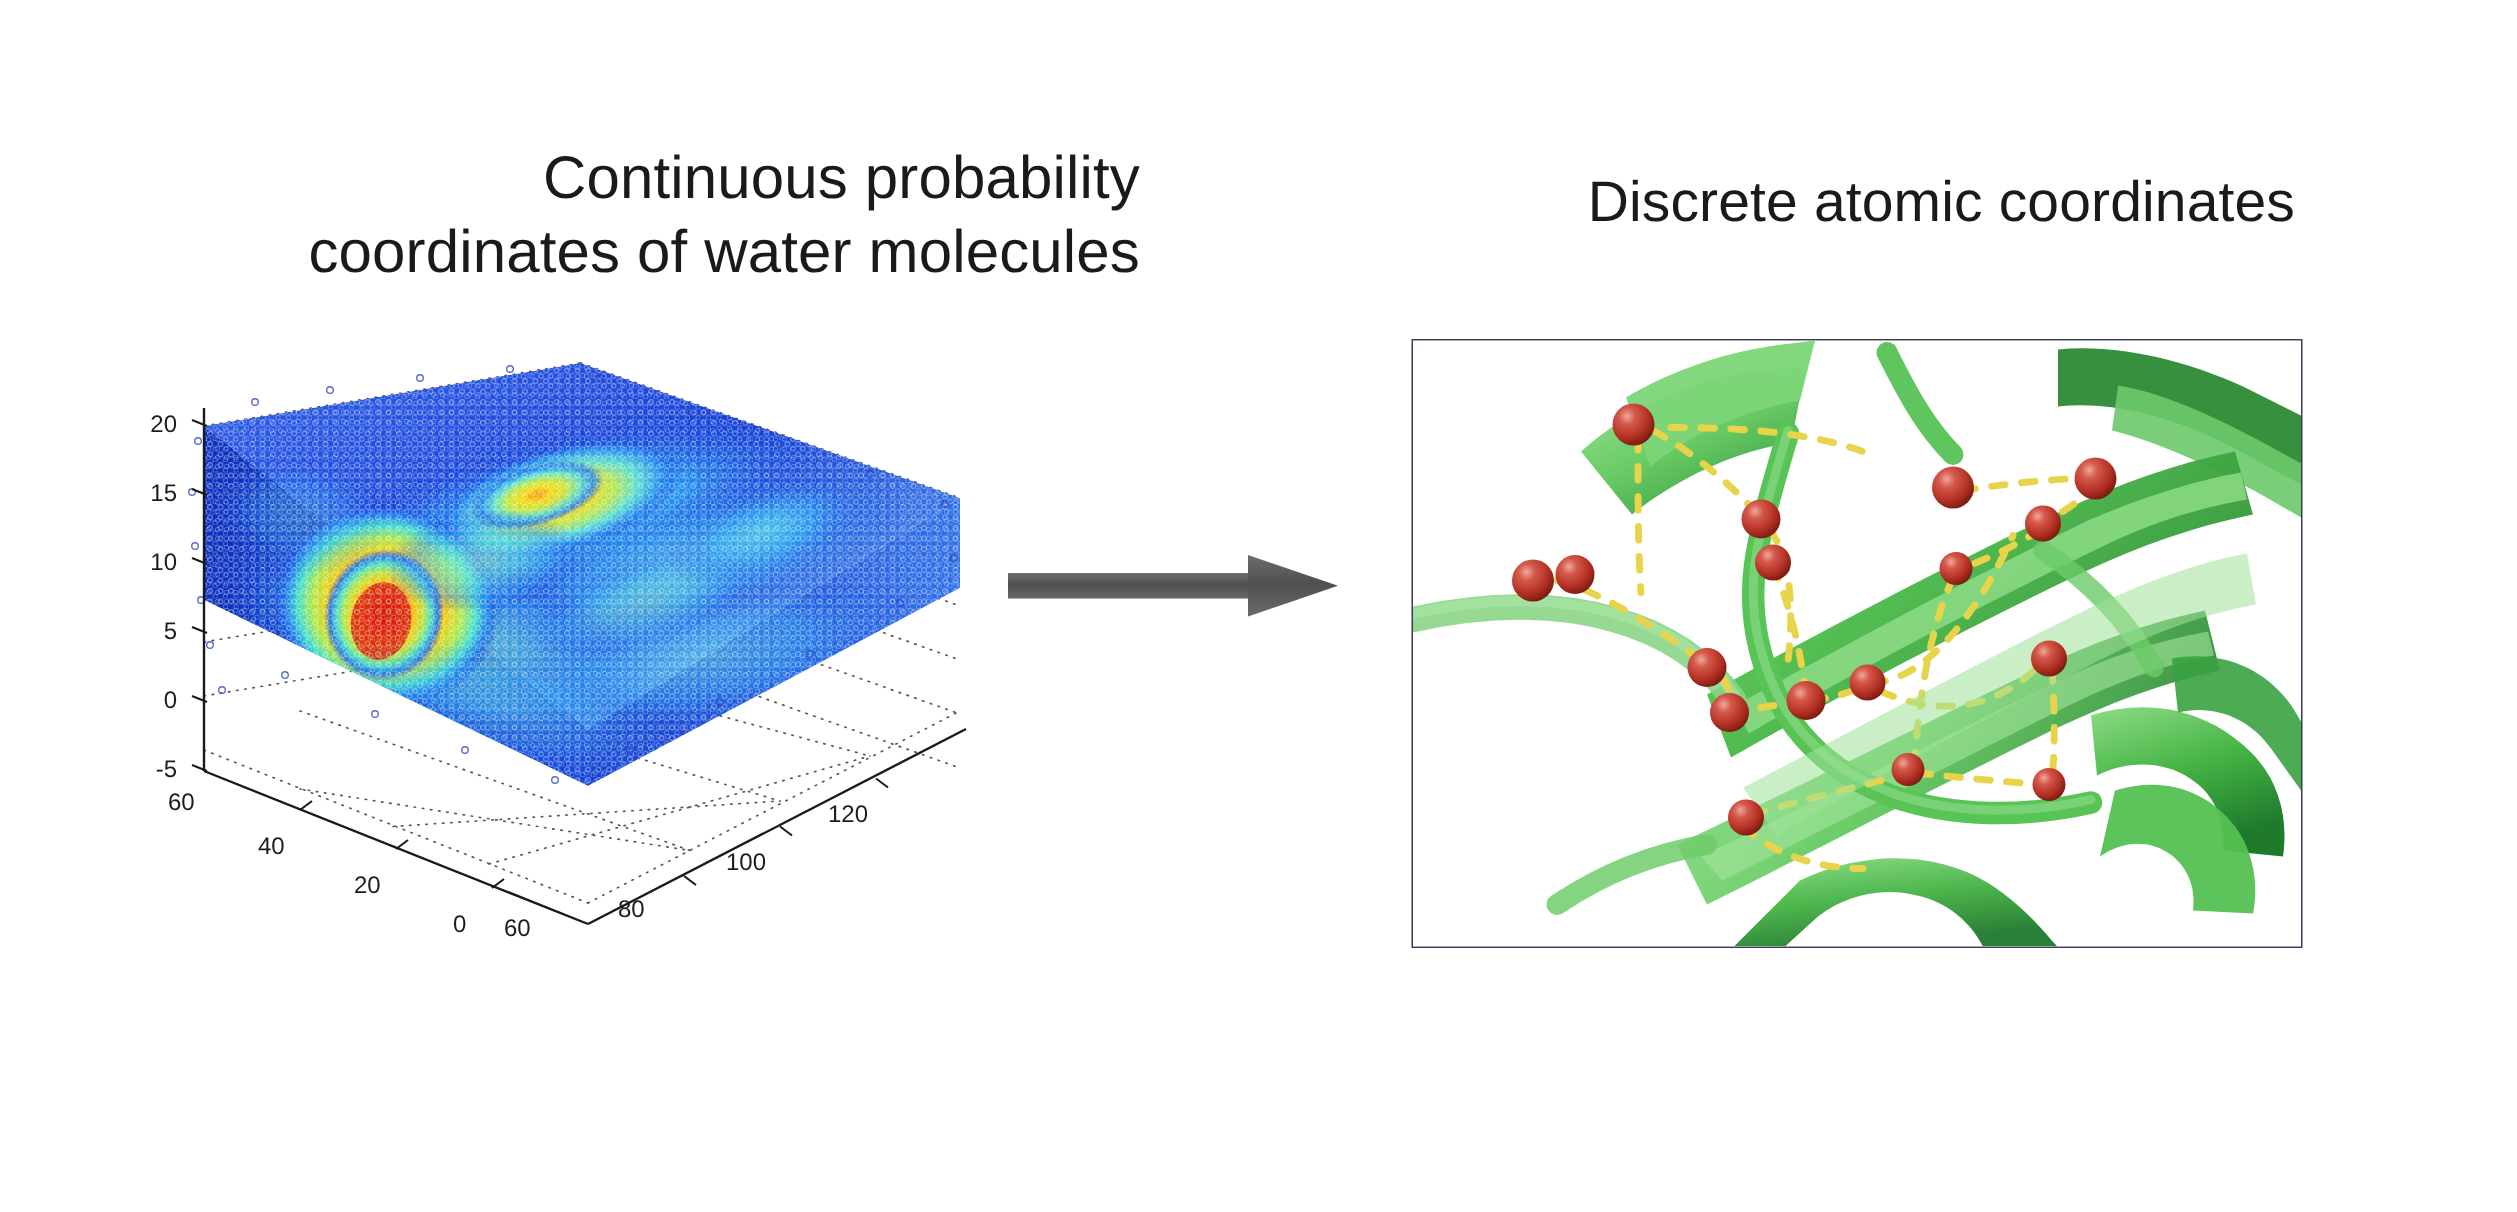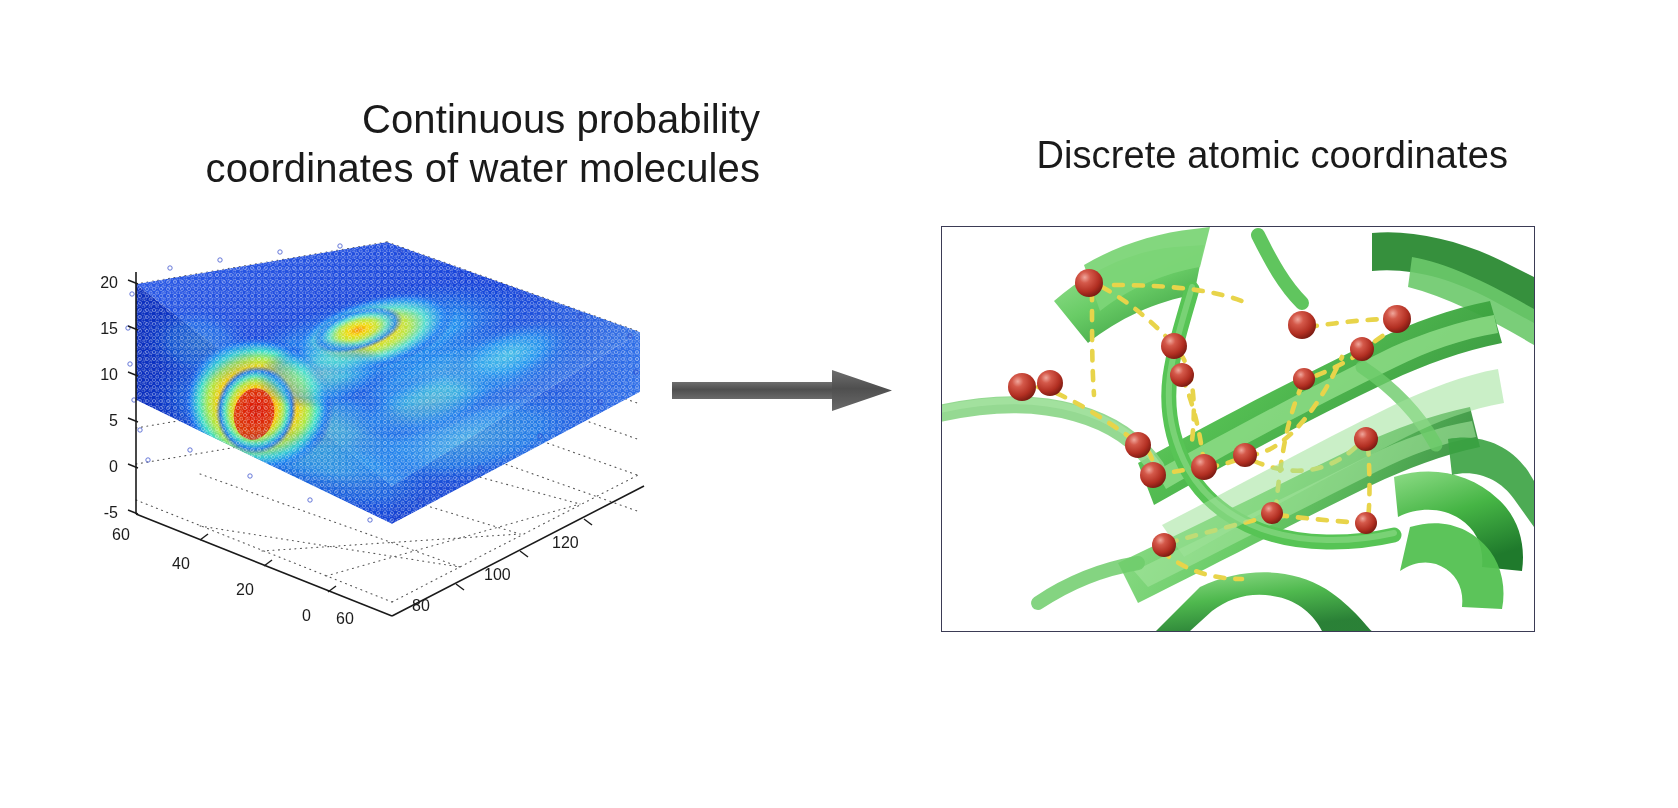--- a/index.html
+++ b/index.html
@@ -26,25 +26,24 @@
     line-height: 1.22;
     letter-spacing: 0.1px;
   }
   #left-title {
     left: 60px;
     top: 95px;
     width: 700px;
     font-size: 40px;
   }
   #right-title {
-    left: 908px;
+    left: 930px;
     top: 112px;
     width: 600px;
     font-size: 38px;
-    margin-top: 20px;
   }
 
   
   #plot-panel {
     position: absolute;
     left: 40px;
     top: 224px;
     width: 660px;
     height: 430px;
   }

